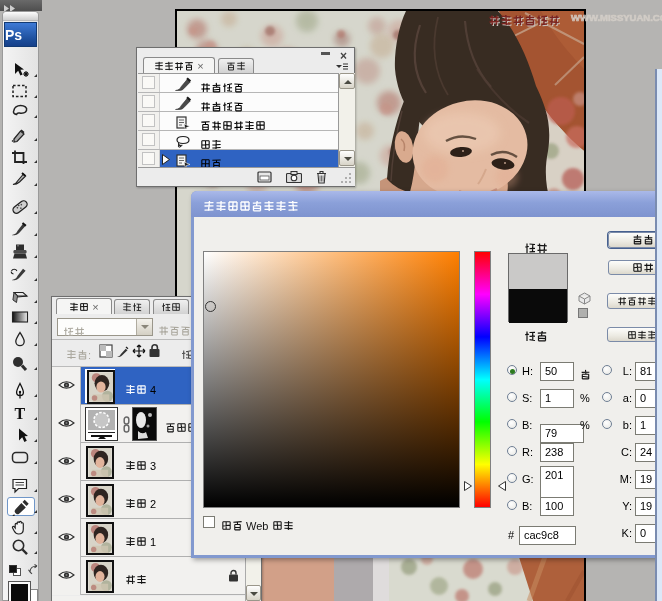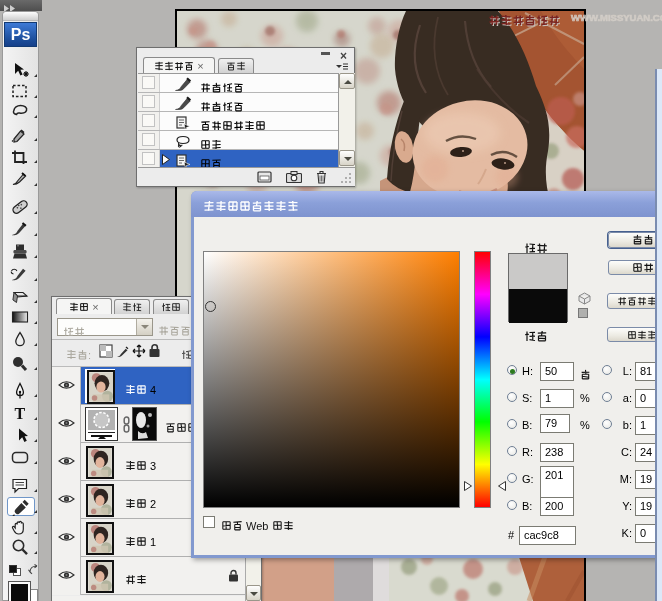--- a/index.html
+++ b/index.html
@@ -157,21 +157,21 @@
           <path d="M3.0 1.5L3.0 11.0 M1.2 4.1L4.8 4.3 M5.5 2.8L11.0 2.3 M5.5 6.1L11.0 7.0 M5.5 10.4L11.0 9.9 M8.2 2.5L7.9 10.0" stroke="#7a2420" stroke-width="1.5" fill="none"></path>
         </svg><svg style="width:12px;height:12px;vertical-align:-1px" viewBox="0 0 12 12">
           <path d="M1.5 3.6L10.8 3.2 M1.5 7.7L10.8 8.6 M4.4 1.5L3.6 11.0 M8.8 1.5L7.9 11.0" stroke="#7a2420" stroke-width="1.5" fill="none"></path>
         </svg></span></div>
 <div class="abs" style="left:571px;top:12px;font-size:9.5px;font-weight:bold;color:rgba(235,232,228,.55);letter-spacing:0;-webkit-text-stroke:0.7px #cfc9c2">WWW.MISSYUAN.COM</div>
 <div class="abs" style="left:0;top:0;width:42px;height:11px;background:linear-gradient(#6a6a6a,#4e4e4e)"><svg width="18" height="11">
         <path d="M4,2 L9,5.5 L4,9 Z M10,2 L15,5.5 L10,9 Z" fill="#cfcfcf"></path>
       </svg></div>
 <div class="abs" style="left:2px;top:11px;width:37px;height:590px;background:linear-gradient(90deg,#f4f4f4,#e3e3e3);border:1px solid #9a9a9a;border-radius:4px 4px 0 0">
 <div class="abs" style="left:0;top:0;width:35px;height:9px;background:linear-gradient(#fdfdfd,#cfcfcf);border-bottom:1px solid #bbb;border-radius:4px 4px 0 0"></div>
-<div class="abs" style="left:1px;top:10px;width:33px;height:25px;background:linear-gradient(#3e7ad6,#1d4f9c 70%,#16408a);border:1px solid #123a73;color:#fff;font-size:16px;font-weight:bold;text-align:center;line-height:24px">Ps</div>
+<div class="abs" style="left:1px;top:10px;width:33px;height:25px;background:linear-gradient(#3e7ad6,#1d4f9c 70%,#16408a);border:1px solid #123a73;color:#fff;font-size:14px;font-weight:bold;text-align:left;line-height:24px">Ps</div>
 <div class="abs" style="left:4px;top:49px;width:28px;height:19px;"><svg width="26" height="18" viewBox="0 0 26 18">
           <path d="M8,2 L8,13 L11.2,9.8 L13.4,14.6 L15.6,13.5 L13.4,8.8 L17,8.6 Z" fill="#111"></path>
           <path d="M16,13 h6 M19,10 v6 M17.2,11.2 l1.8,1.8 -1.8,1.8 M20.8,11.2 l-1.8,1.8 1.8,1.8" stroke="#111" stroke-width="1.1" fill="none"></path>
         </svg></div>
 <div class="abs" style="left:31px;top:62px;width:0;height:0;border-left:3px solid transparent;border-bottom:3px solid #333"></div>
 <div class="abs" style="left:4px;top:70px;width:28px;height:19px;"><svg width="26" height="18" viewBox="0 0 26 18">
           <path d="M6,3.5 h13 v11 h-13 z" stroke="#222" stroke-width="1.5" fill="none" stroke-dasharray="2.6 1.9"></path>
         </svg></div>
 <div class="abs" style="left:31px;top:83px;width:0;height:0;border-left:3px solid transparent;border-bottom:3px solid #333"></div>
 <div class="abs" style="left:4px;top:90px;width:28px;height:19px;"><svg width="26" height="18" viewBox="0 0 26 18">
@@ -748,31 +748,31 @@
 <div class="ibox" style="left:346px;top:168px;width:34px;height:19px">50</div>
 <div class="abs" style="left:386px;top:171px"><span style="letter-spacing:0"><svg style="width:11px;height:11px;vertical-align:-1px" viewBox="0 0 12 12">
             <path d="M6.0 1.0L6.5 5.8 M1.8 3.7L10.2 3.5 M2.5 5.8L9.5 5.8 M2.5 10.8L9.5 10.8 M2.5 5.8L2.5 10.8 M9.5 5.8L9.5 10.8 M2.5 7.8L9.5 8.9" stroke="#111" stroke-width="1.15" fill="none"></path>
           </svg></span></div>
 <div class="radio" style="left:313px;top:198px"></div>
 <div class="lbl" style="left:328px;top:198px">S:</div>
 <div class="ibox" style="left:346px;top:195px;width:34px;height:19px">1</div>
 <div class="lbl" style="left:386px;top:198px">%</div>
 <div class="radio" style="left:313px;top:225px"></div>
 <div class="lbl" style="left:328px;top:225px">B:</div>
-<div class="ibox" style="left:346px;top:220px;width:30px;height:19px">79</div>
+<div class="ibox" style="left:346px;top:230px;width:44px;height:19px">79</div>
 <div class="lbl" style="left:386px;top:225px">%</div>
 <div class="radio" style="left:313px;top:252px"></div>
 <div class="lbl" style="left:328px;top:252px">R:</div>
 <div class="ibox" style="left:346px;top:249px;width:34px;height:19px">238</div>
 <div class="radio" style="left:313px;top:279px"></div>
 <div class="lbl" style="left:328px;top:279px">G:</div>
 <div class="ibox" style="left:346px;top:272px;width:34px;height:33px">201</div>
 <div class="radio" style="left:313px;top:306px"></div>
 <div class="lbl" style="left:328px;top:306px">B:</div>
-<div class="ibox" style="left:346px;top:303px;width:34px;height:19px">200</div>
+<div class="ibox" style="left:346px;top:303px;width:34px;height:19px">100</div>
 <div class="lbl" style="left:314px;top:335px">#</div>
 <div class="ibox" style="left:325px;top:332px;width:57px;height:19px">cac9c8</div>
 <div class="radio" style="left:408px;top:171px"></div>
 <div class="lbl" style="left:423px;top:171px;width:15px;text-align:right">L:</div>
 <div class="ibox" style="left:441px;top:168px;width:34px;height:19px">81</div>
 <div class="radio" style="left:408px;top:198px"></div>
 <div class="lbl" style="left:423px;top:198px;width:15px;text-align:right">a:</div>
 <div class="ibox" style="left:441px;top:195px;width:34px;height:19px">0</div>
 <div class="radio" style="left:408px;top:225px"></div>
 <div class="lbl" style="left:423px;top:225px;width:15px;text-align:right">b:</div>

